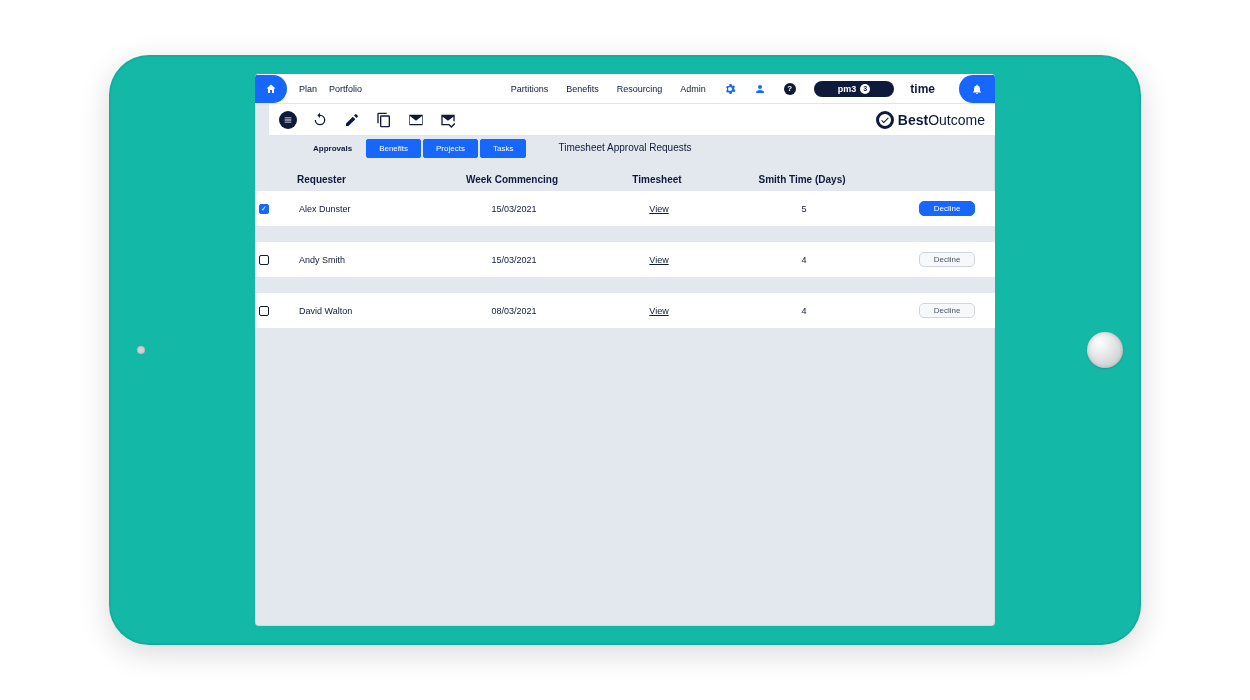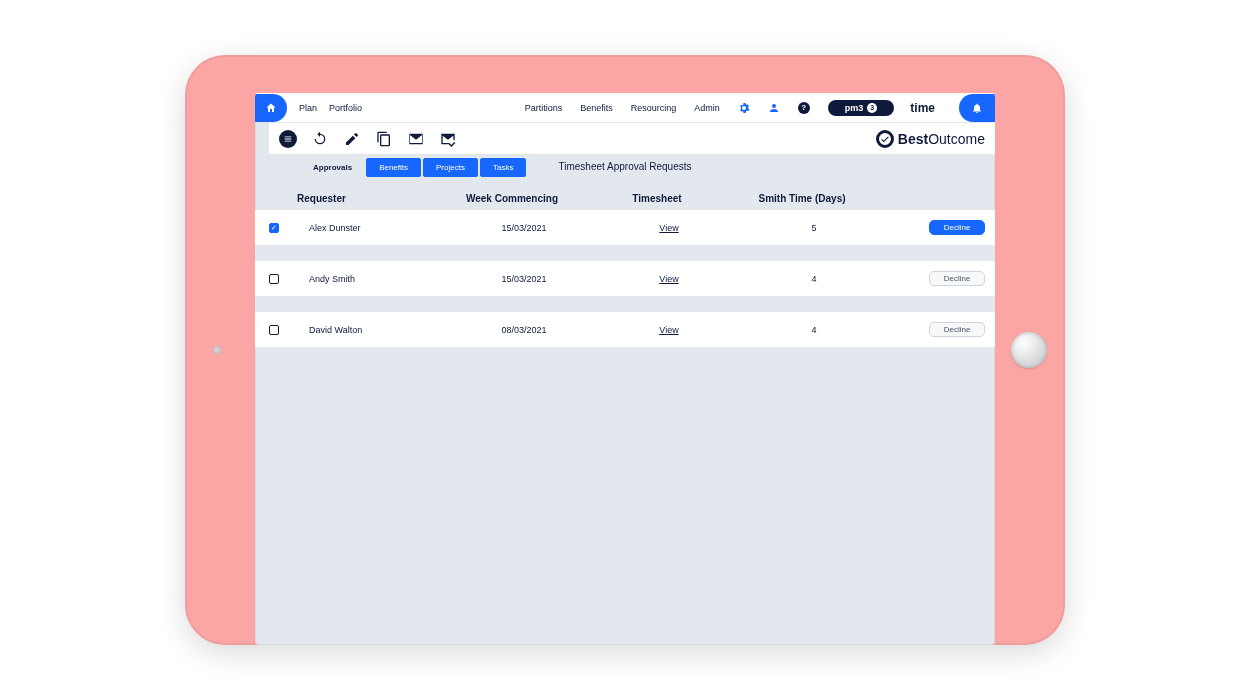--- a/index.html
+++ b/index.html
@@ -5,28 +5,28 @@
   * { box-sizing: border-box; margin: 0; padding: 0; font-family: Arial, Helvetica, sans-serif; }
   body {
     background: #ffffff;
     width: 1250px;
     height: 700px;
     display: flex;
     align-items: center;
     justify-content: center;
   }
   .ipad-frame {
-    width: 880px;
+    width: 1032px;
     height: 590px;
-    background: #fca5a5;
+    background: #14b8a6;
     border-radius: 40px;
     box-shadow: 0 8px 30px rgba(0,0,0,0.15), inset 0 0 0 2px rgba(0,0,0,0.05);
     position: relative;
     display: flex;
-    align-items: flex-end;
+    align-items: center;
     justify-content: center;
   }
   .ipad-camera {
     position: absolute;
     left: 28px;
     top: 50%;
     transform: translateY(-50%);
     width: 8px;
     height: 8px;
     background: #cfd2d6;
@@ -73,21 +73,21 @@
     border-bottom-right-radius: 14px;
     display: flex; align-items: center; justify-content: center;
   }
   .home-chip svg { width: 12px; height: 12px; fill: #ffffff; }
   .nav-link { cursor: pointer; font-weight: 500; font-size: 9px; }
   .topbar-right { display: flex; align-items: center; gap: 18px; padding-right: 0; }
   .small-ico { width: 12px; height: 12px; fill: #1767ff; }
   .help-circ { width:12px;height:12px;border-radius:50%;background:#0f1a3a;color:#fff;display:flex;align-items:center;justify-content:center;font-size:8px;font-weight:700; }
   .brand-pill {
     display: flex; align-items: center; gap: 4px;
-    background: #0f1a3a; color:#fff; border-radius: 12px; padding: 3px 17px;
+    background: #0f1a3a; color:#fff; border-radius: 12px; padding: 3px 24px;
     font-size: 9px; font-weight: 700;
   }
   .brand-pill span.sub { background:#fff; color:#0f1a3a; border-radius:50%; width:10px;height:10px;display:inline-flex;align-items:center;justify-content:center;font-size:7px; }
   .brand-time { color:#0f1a3a; font-weight:700; font-size:12px; margin-left:-2px; }
   .bell-chip {
     width: 36px; height: 28px;
     background: #1767ff;
     border-top-left-radius: 14px;
     border-bottom-left-radius: 14px;
     display:flex;align-items:center;justify-content:center;
@@ -111,21 +111,21 @@
   
   .tabrow { display:flex; align-items:center; height:24px; gap:2px; padding-left:6px; background:transparent;margin-left:40px; }
   .tab { font-size:8px; padding:4px 12px; border-radius:2px; cursor:pointer; background:#fff; color:#0f1a3a; border:1px solid #dbe0e8; }
   .tab.active-plain { background:transparent; border:none; font-weight:700; }
   .tab.blue { background:#1767ff; color:#fff; border-color:#1767ff; }
   .page-title-row { display:flex; justify-content:center; }
   .page-title { font-size:10px; color:#0f1a3a; font-weight:500; margin-top:-18px; }
   
   .content { padding: 8px 0 0 0; }
   .thead { display:grid; grid-template-columns: 40px 140px 150px 140px 150px 120px; padding:6px 2px; font-size:10px; font-weight:700; color:#0f1a3a; }
-  .row { display:grid; grid-template-columns: 40px 140px 150px 140px 150px 120px; align-items:center; padding:10px 14px; font-size:9px; color:#0f1a3a; background:#fff; border-bottom:16px solid #e3e8ef; }
+  .row { display:grid; grid-template-columns: 40px 140px 150px 140px 150px 120px; align-items:center; padding:10px 4px; font-size:9px; color:#0f1a3a; background:#fff; border-bottom:16px solid #e3e8ef; }
   .row:last-child { border-bottom:none; }
   .chk { width:10px;height:10px;border:1px solid #0f1a3a;border-radius:2px;display:flex;align-items:center;justify-content:center;cursor:pointer; }
   .chk.checked { background:#1767ff;border-color:#1767ff; }
   .chk.checked::after { content:"✓"; color:#fff; font-size:7px; line-height:1; }
   .viewlink { text-decoration:underline; cursor:pointer; }
   .decline-btn { font-size:8px; padding:2px 14px; border:1px solid #cfd5df; background:#f7f8fa; border-radius:5px; cursor:pointer; color:#4a5468;margin-left:16px; }
   .decline-btn.blue { background:#1767ff; color:#fff; border-color:#1767ff; }
   .center { text-align:center; }
 </style>
 </head>

